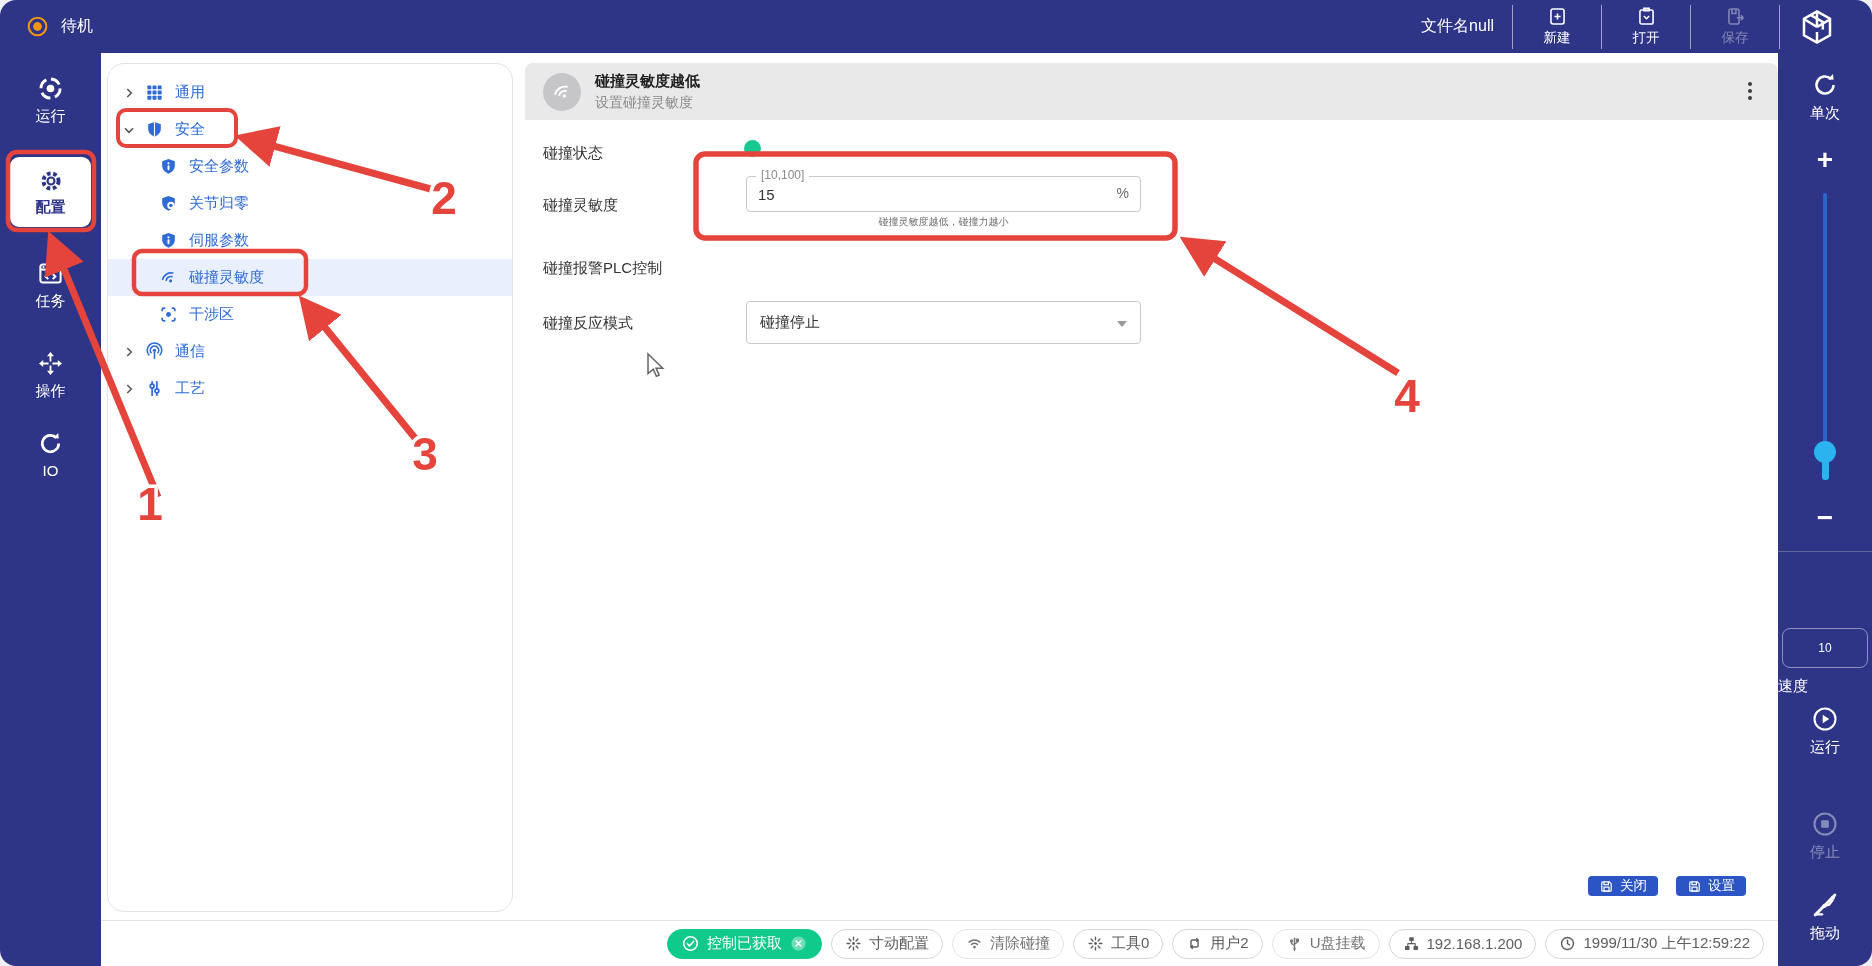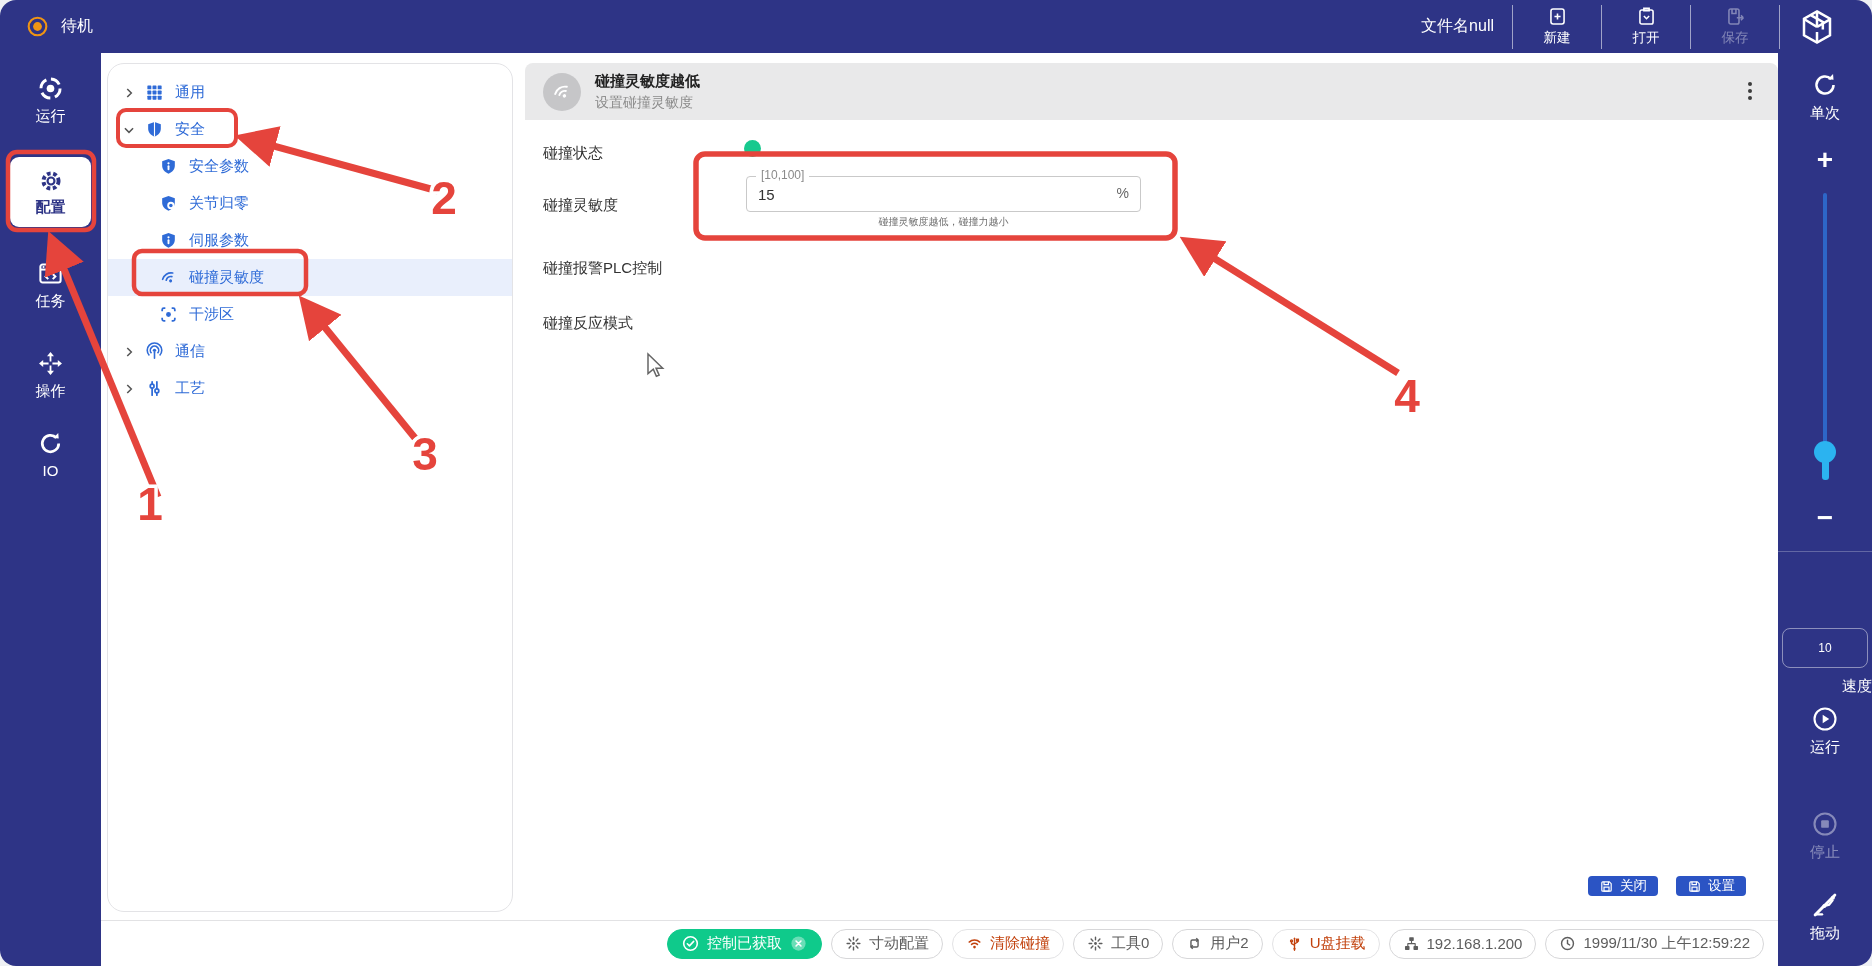--- a/index.html
+++ b/index.html
@@ -26,21 +26,21 @@
 
 .rightbar{position:absolute;top:53px;right:0;width:94px;bottom:0;background:#2e3486;color:#fff;z-index:4}
 .rb-group{position:absolute;left:0;width:94px;display:flex;flex-direction:column;align-items:center;gap:5px;font-size:15px;cursor:pointer}
 .rb-group svg{width:28px;height:28px}
 .rb-sign{position:absolute;left:0;width:94px;text-align:center;font-size:28px;font-weight:bold;cursor:pointer;line-height:20px}
 .rb-track{position:absolute;left:45px;top:140px;width:4px;height:285px;background:#2d66c8;border-radius:2px;cursor:pointer}
 .rb-fill{position:absolute;left:43.5px;top:399px;width:7px;height:28px;background:#2bb3f0;border-radius:3px}
 .rb-thumb{position:absolute;left:36px;top:388px;width:22px;height:22px;border-radius:50%;background:#2bb3f0;cursor:grab}
 .rb-divider{position:absolute;left:0;top:498px;width:94px;height:1px;background:rgba(255,255,255,.25)}
 .rb-speedbox{position:absolute;left:4px;top:575px;width:86px;height:40px;border:1px solid rgba(255,255,255,.45);border-radius:8px;display:flex;align-items:center;justify-content:center;font-size:12px;cursor:pointer}
-.rb-label{position:absolute;left:0;width:94px;text-align:right;font-size:15px}
+.rb-label{position:absolute;left:0;width:94px;text-align:left;font-size:15px}
 .dim{opacity:.42}
 
 .middle{position:absolute;top:53px;left:101px;right:94px;bottom:0;background:#fff}
 .treepanel{position:absolute;left:6px;top:10px;width:406px;bottom:54px;border:1px solid #e3e3e6;border-radius:17px;padding-top:10px;overflow:hidden}
 .trow{position:relative;height:37px;display:flex;align-items:center;font-size:15px;color:#2f6bd7;cursor:pointer}
 .trow.sel{background:#e9effc}
 .trow .chev{width:14px;height:14px;margin-left:14px;color:#555}
 .trow .chev svg{width:14px;height:14px}
 .trow .ticon{width:19px;height:19px;margin-left:9px}
 .trow .ticon svg{width:19px;height:19px}
@@ -66,21 +66,21 @@
 .fnote{position:absolute;left:221px;top:152px;width:395px;text-align:center;font-size:10px;color:#6f6f6f}
 .selbox{height:43px;border:1px solid #c9c9c9;border-radius:4px;background:#fff;display:flex;align-items:center;font-size:15px;color:#333;cursor:pointer}
 .selbox span{margin-left:13px}
 .caret{position:absolute;right:13px;top:19px;width:0;height:0;border-left:5.5px solid transparent;border-right:5.5px solid transparent;border-top:6px solid #9a9a9a}
 .btn{position:absolute;bottom:16px;height:20px;padding:0 11px;background:#2b54c4;color:#fff;border:none;border-radius:4px;font-size:13.5px;display:flex;align-items:center;gap:6px;cursor:pointer;font-family:inherit}
 .btn svg{width:15px;height:15px}
 
 .statusbar{position:absolute;left:0;right:0;bottom:0;height:46px;border-top:1px solid #e2e2e4;display:flex;align-items:center;justify-content:flex-end;gap:9px;padding-right:14px;background:#fff}
 .pill{height:30px;border:1px solid #d7d7d9;border-radius:16px;display:flex;align-items:center;gap:7px;padding:0 13px;font-size:15px;color:#5d5d5d;cursor:pointer;background:#fff}
 .pill svg{width:17px;height:17px}
-.pill.off{color:#c2410c;border-color:#e3e3e5}
+.pill.off{color:#737373;border-color:#e3e3e5}
 .pill.green{background:#0fca8b;border-color:#0fca8b;color:#fff}
 .pill.green svg{width:19px;height:19px}
 
 .overlay{position:absolute;inset:0;z-index:100;pointer-events:none}
 </style>
 </head>
 <body>
 
 <div class="window">
 
@@ -341,20 +341,24 @@
       <div class="fctl numwrap">
         <span class="legend">[10,100]</span>
         <input value="15" style="">
         <span class="unit">%</span>
       </div>
       <div class="fnote">碰撞灵敏度越低，碰撞力越小</div>
 
       <div class="flabel" style="top:196px">碰撞报警PLC控制</div>
 
       <div class="flabel" style="top:251px">碰撞反应模式</div>
+      <div class="fctl selbox" style="top:238px">
+        <span>碰撞停止</span>
+        <i class="caret"></i>
+      </div>
 
       <button class="btn" style="right:120px">
         <svg viewBox="0 0 24 24" fill="none" stroke="#fff" stroke-width="1.9">
             <path d="M4.5 6A1.5 1.5 0 0 1 6 4.5h10.5l3 3V18a1.5 1.5 0 0 1-1.5 1.5H6A1.5 1.5 0 0 1 4.5 18z"></path>
             <path d="M8 4.5V9h7V4.5"></path>
             <rect x="8" y="13" width="8" height="6.5"></rect>
           </svg>
         <span>关闭</span>
       </button>
       <button class="btn" style="right:32px">

